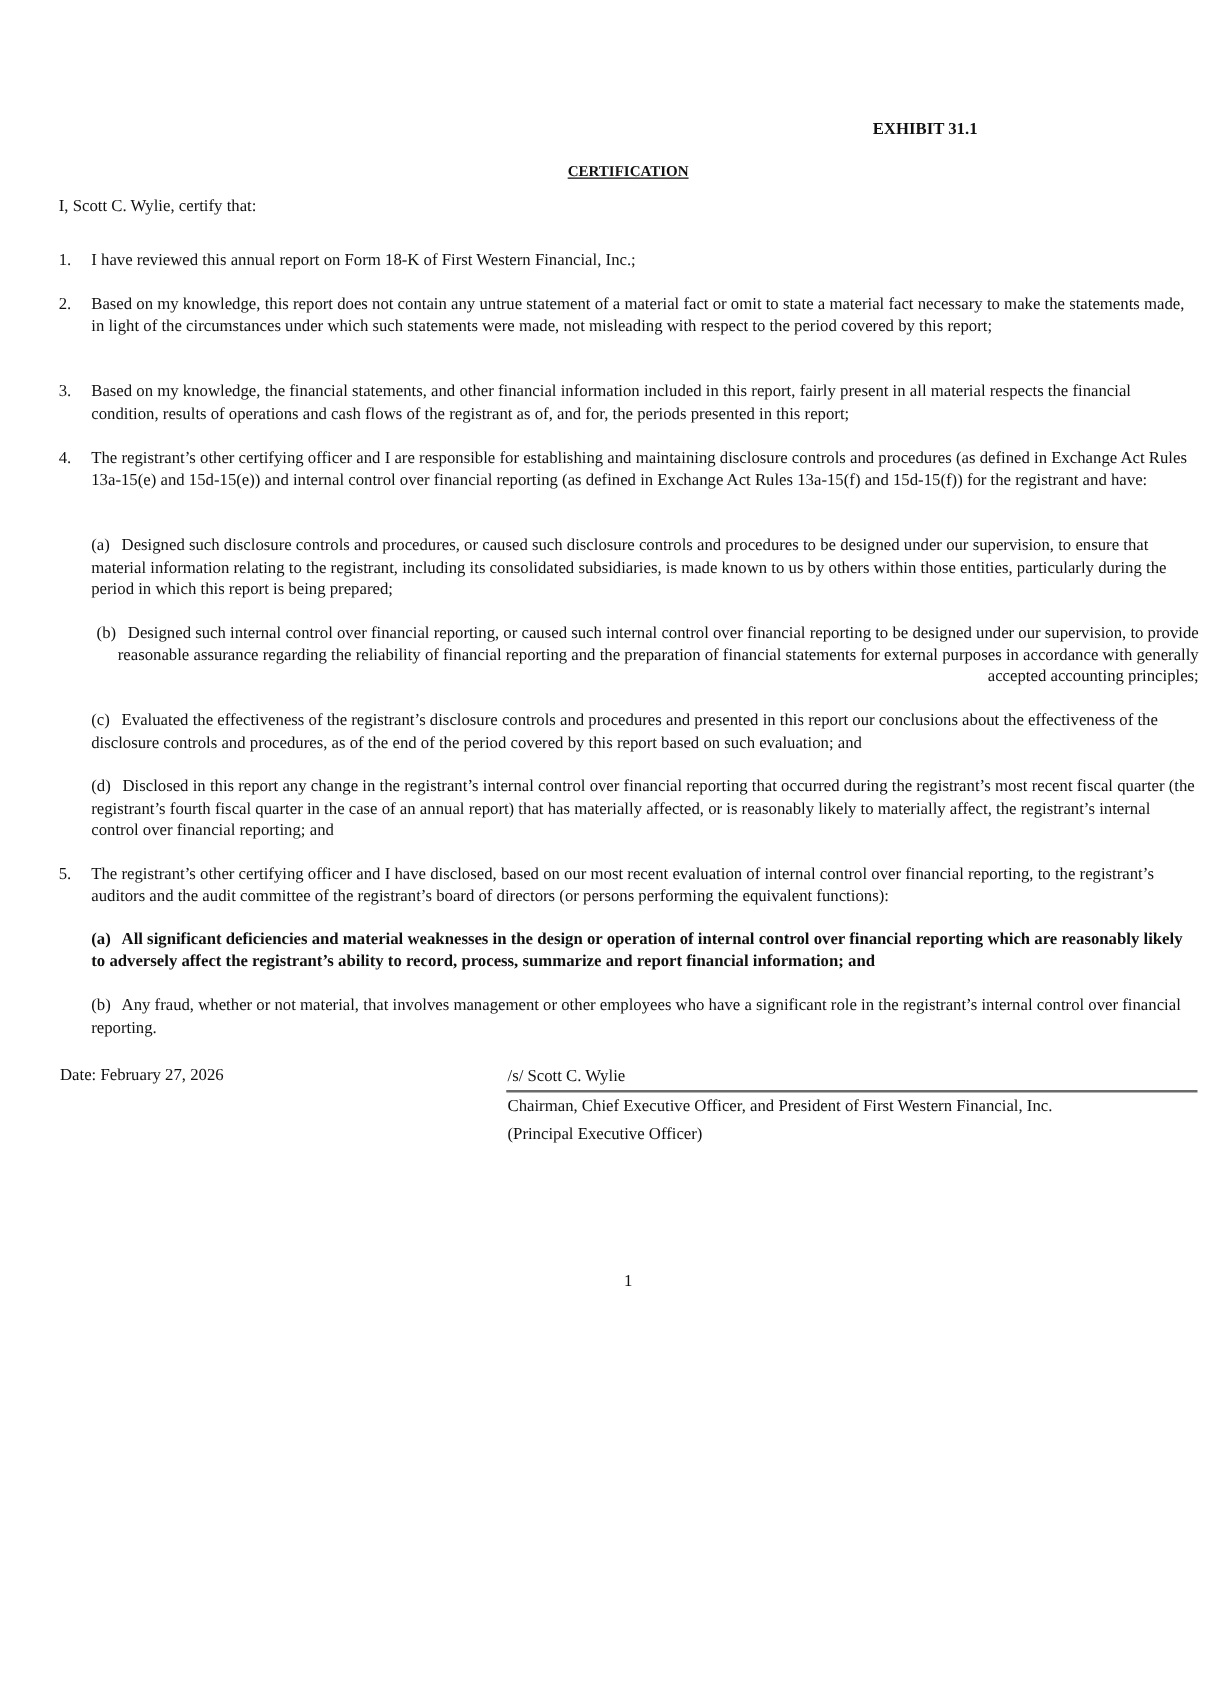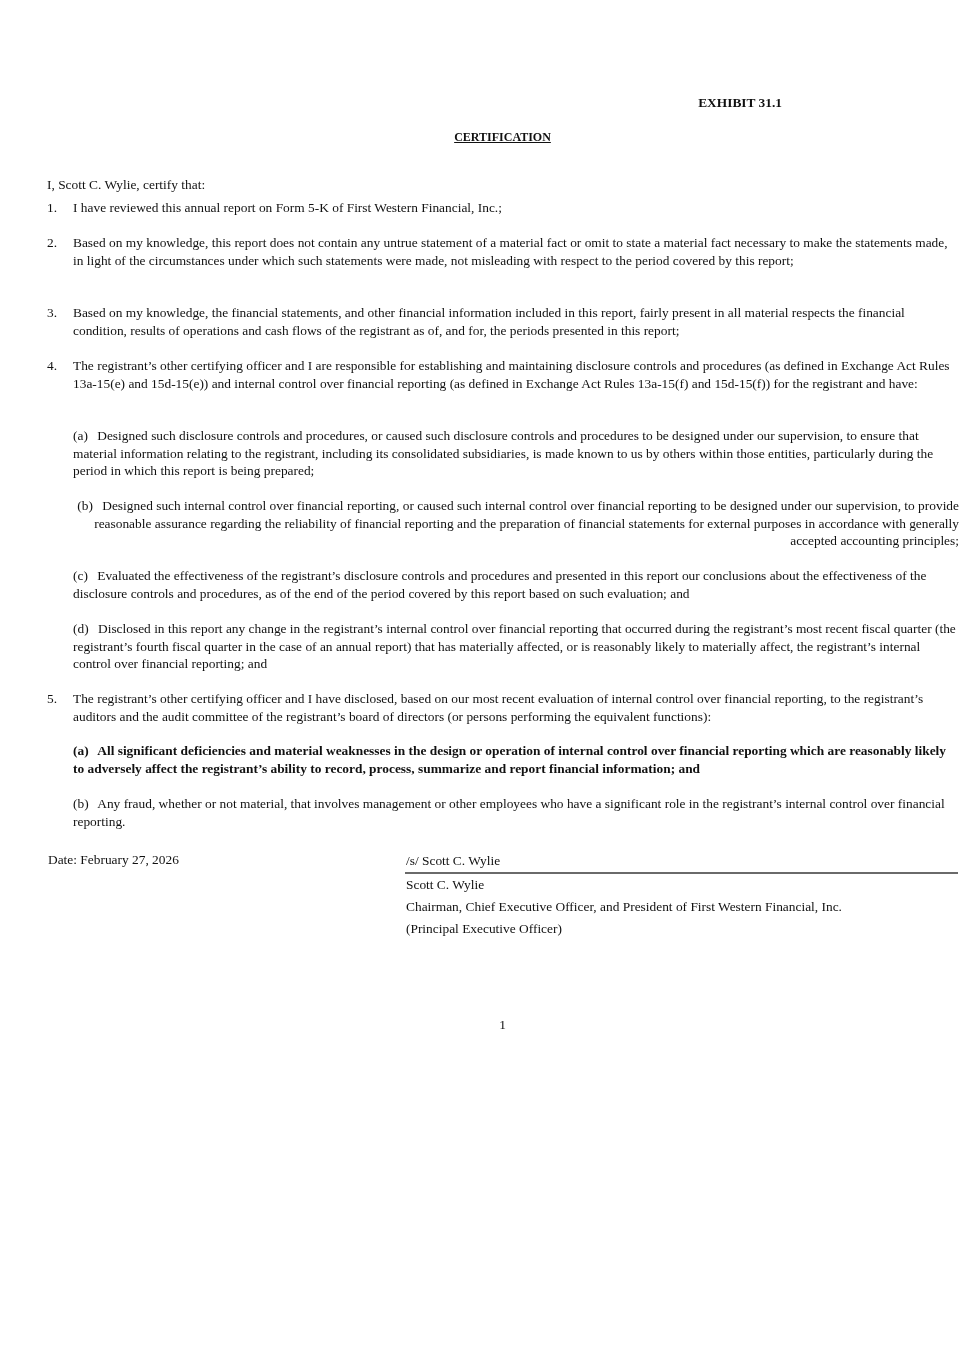--- a/index.html
+++ b/index.html
@@ -15,21 +15,21 @@
     }
     .page { position: absolute; left: 0; top: 0; width: 790px; height: 1365px; margin-left: 20px; }
     .exhibit {
       position: absolute; top: 94px; right: 28px;
       font-weight: bold; font-size: 13.4px;
     }
     .title {
       position: absolute; top: 129px; left: 0; width: 965px; text-align: center;
       font-weight: bold; text-decoration: underline; font-size: 12px;
     }
-    .intro { position: absolute; top: 176px; left: 27px; }
+    .intro { position: absolute; top: 156px; left: 27px; }
     .item {
       position: absolute; left: 27px; width: 912px;
     }
     .item .num { position: absolute; left: 0; top: 0; width: 26px; }
     .item .text { margin-left: 26px; }
     .sub {
       position: absolute; left: 53px; width: 886px;
     }
     .sub .lbl { margin-right: 6px; }
     .date { position: absolute; top: 851px; left: 28px; }
@@ -45,21 +45,21 @@
 <div class="page">
 
   <div class="exhibit">EXHIBIT 31.1</div>
 
   <div class="title">CERTIFICATION</div>
 
   <div class="intro">I, Scott C. Wylie, certify that:</div>
 
   <div class="item" style="top:199px;">
     <span class="num">1.</span>
-    <div class="text">I have reviewed this annual report on Form 5-K of First Western Financial, Inc.;</div>
+    <div class="text">I have reviewed this annual report on Form 18-K of First Western Financial, Inc.;</div>
   </div>
 
   <div class="item" style="top:234px;">
     <span class="num">2.</span>
     <div class="text">Based on my knowledge, this report does not contain any untrue statement of a material fact or omit to state a material fact necessary to make the statements made, in light of the circumstances under which such statements were made, not misleading with respect to the period covered by this report;</div>
   </div>
 
   <div class="item" style="top:304px;">
     <span class="num">3.</span>
     <div class="text">Based on my knowledge, the financial statements, and other financial information included in this report, fairly present in all material respects the financial condition, results of operations and cash flows of the registrant as of, and for, the periods presented in this report;</div>
@@ -103,20 +103,19 @@
   <div class="sub" style="top:795px;">
     <span class="lbl">(b)</span>
     <span>Any fraud, whether or not material, that involves management or other employees who have a significant role in the registrant’s internal control over financial reporting.</span>
   </div>
 
   <div class="date">Date: February 27, 2026</div>
 
   <div class="sig-block">
     <div class="sig-line-text">/s/ Scott C. Wylie</div>
     <div class="sig-rule"></div>
-    <div class="sig-row">Scott C. Wylie</div>
     <div class="sig-row">Chairman, Chief Executive Officer, and President of First Western Financial, Inc.</div>
     <div class="sig-row">(Principal Executive Officer)</div>
   </div>
 
   <div class="pagenum">1</div>
 
 </div>
 
 </body></html>

